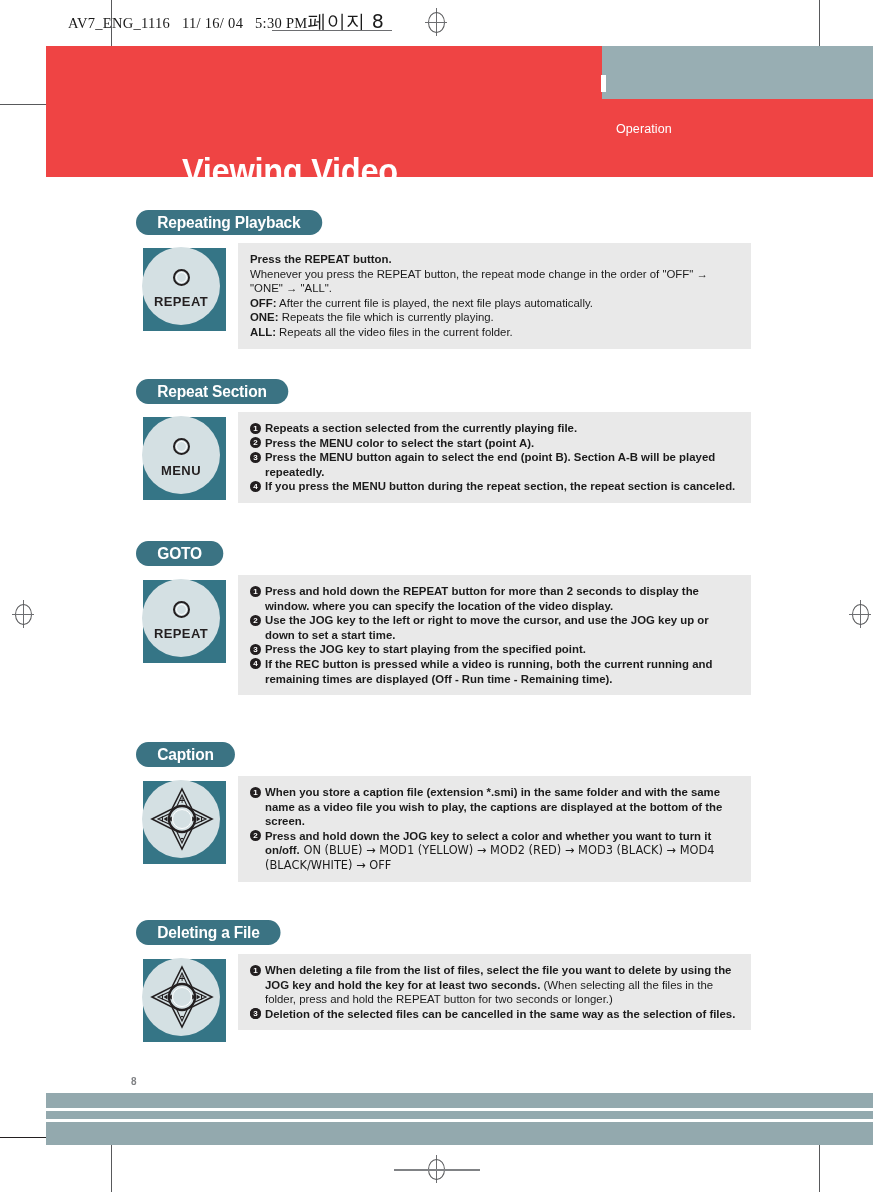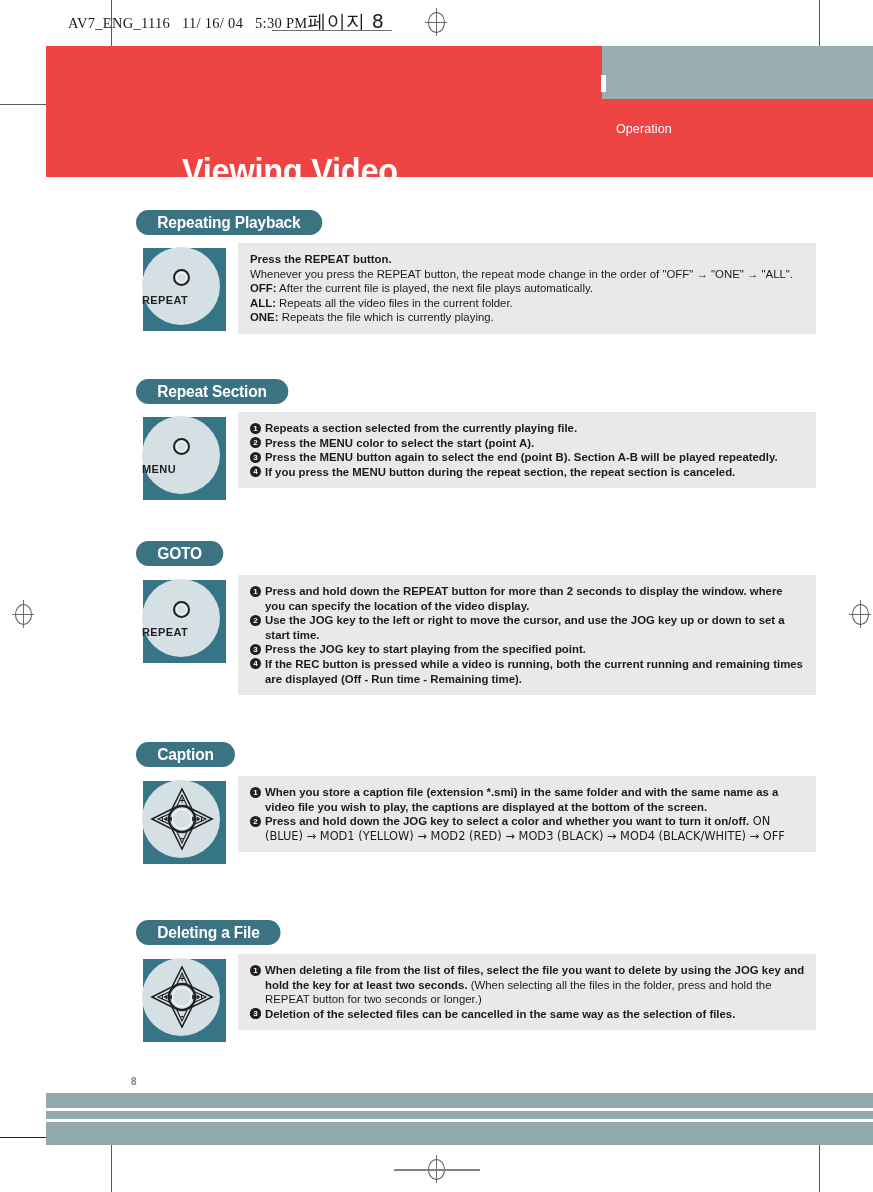--- a/index.html
+++ b/index.html
@@ -124,22 +124,22 @@
     position: absolute;
     left: -1px; top: -1px;
     width: 78px; height: 78px;
     background: #d4e0e3;
     border-radius: 50%;
   }
   .btn-chip .disc-lbl {
     position: absolute;
     left: 0; right: 0;
     top: 47px;
-    text-align: left;
-    font-size: 11px;
+    text-align: center;
+    font-size: 13px;
     font-weight: bold;
     color: #231f20;
     letter-spacing: 0.4px;
   }
   .btn-chip .ring-ico {
     position: absolute;
     left: 50%; top: 22px;
     width: 17px; height: 17px;
     margin-left: -8.5px;
     border: 2.6px solid #231f20;
@@ -151,21 +151,21 @@
     left: 1px; top: 1px; right: 1px; bottom: 1px;
     border: 1px solid #ffffff;
     border-radius: 50%;
   }
   .btn-chip svg.jog { position: absolute; left: 7px; top: 6px; }
 
   
   .panel {
     position: absolute;
     left: 238px;
-    width: 578px;
+    width: 513px;
     background: #e9e9e9;
     padding: 9px 11px 9px 12px;
     font-size: 11.4px;
     line-height: 14.6px;
     color: #1b1b1b;
   }
   .panel .b { font-weight: bold; }
   .panel .ln { white-space: normal; }
   .panel .arw { font-family: "DejaVu Sans", sans-serif; }
 
@@ -250,22 +250,22 @@
     <div class="disc">
       <div class="ring-ico"></div>
       <div class="disc-lbl">REPEAT</div>
     </div>
   </div>
 
   <div class="panel" style="top:243px;">
     <div class="ln"><span class="b">Press the REPEAT button.</span></div>
     <div class="ln"><span>Whenever you press  the REPEAT button, the repeat mode change in the order of "OFF" → "ONE" → "ALL".</span></div>
     <div class="ln"><span class="b">OFF:</span><span> After the current file is played, the next file plays automatically.</span></div>
+    <div class="ln"><span class="b">ONE:</span><span> Repeats the file which is currently playing.</span></div>
     <div class="ln"><span class="b">ALL:</span><span> Repeats all the video files in the current folder.</span></div>
-    <div class="ln"><span class="b">ONE:</span><span> Repeats the file which is currently playing.</span></div>
   </div>
 </div>
 
 <div class="section">
   <div class="pill" style="top:379px;">Repeat Section</div>
 
   <div class="btn-chip" style="top:417px;">
     <div class="disc">
       <div class="ring-ico"></div>
       <div class="disc-lbl">MENU</div>

